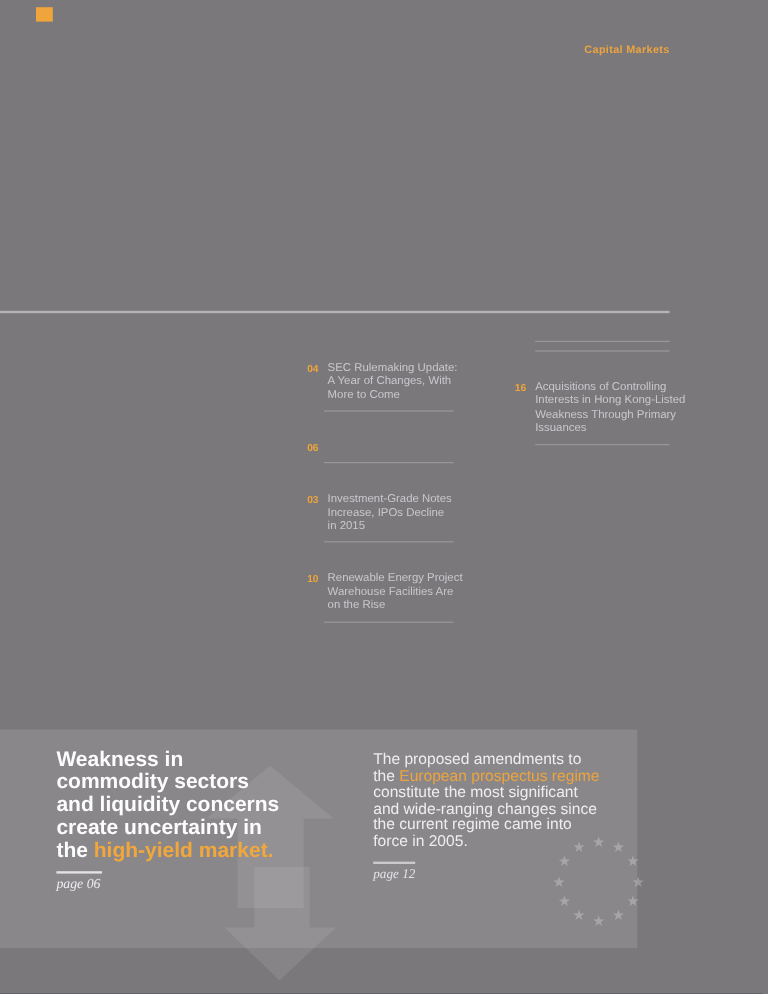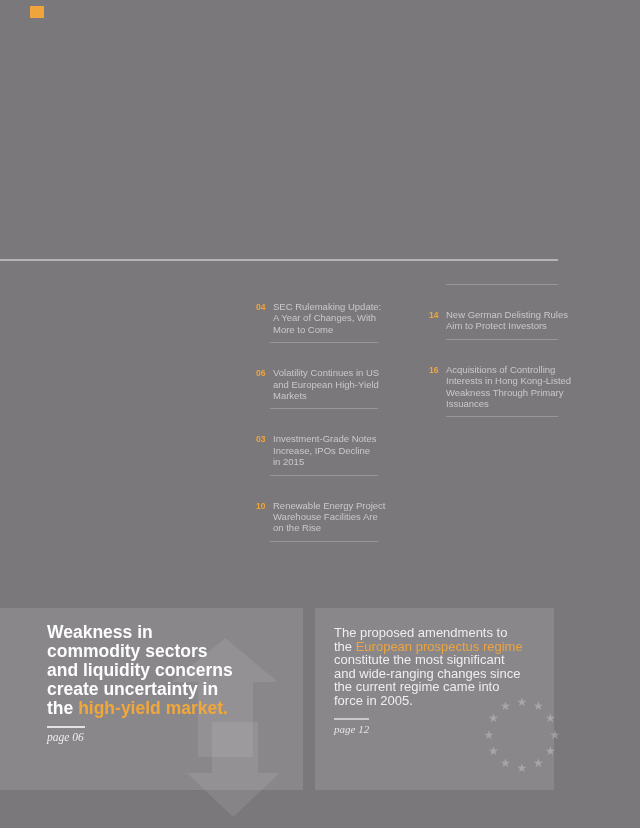--- a/index.html
+++ b/index.html
@@ -27,21 +27,21 @@
     font-family:Liberation Sans, sans-serif;font-size:9.5px;line-height:11.4px;
     color:#cac8cc;white-space:pre;
   }
   .toc-divider{height:1px;background:#9a979b;margin:7px 0 6px 0;}
   .toc-col.left .toc-divider{margin-left:14px;width:108px;}
   .toc-col.right .toc-divider{margin-left:17px;width:112px;}
 
   
   .panel{position:absolute;top:608px;height:182px;background:#8a878b;}
   .panel-left{left:0;width:303px;}
-  .panel-right{left:315px;width:239px;}
+  .panel-right{left:292px;width:239px;}
   .headline{
     position:absolute;left:47px;top:15px;z-index:2;
     font-size:17.5px;line-height:19px;font-weight:bold;color:#fdfdfe;white-space:pre;
   }
   .headline .accent{color:#f2a73b;}
   .feature-rule{position:absolute;height:2px;z-index:2;}
   .panel-left .feature-rule{left:47px;top:118px;width:38px;background:#e3e1e4;}
   .panel-right .feature-rule{left:19px;top:110px;width:35px;background:#cbc9cc;}
   .page-ref{
     position:absolute;z-index:2;font-family:"Liberation Serif",serif;
@@ -72,37 +72,35 @@
     position:absolute;font-size:12px;line-height:12px;color:rgba(255,255,255,0.25);
   }
 </style>
 </head>
 <body>
 
 <div class="page">
 
   <div class="corner-square"></div>
 
+  <div class="section-label">Capital Markets</div>
 
   <div class="top-rule"></div>
 
   <div class="toc-col left" id="toc-left">
     <div class="toc-entry">
       <span class="toc-num">04</span>
       <div class="toc-title">SEC Rulemaking Update:
 A Year of Changes, With
 More to Come</div>
     </div>
     <div class="toc-divider"></div>
 
     <div class="toc-entry">
       <span class="toc-num">06</span>
-      <div class="toc-title">Volatility Continues in US
-and European High-Yield
-Markets</div>
     </div>
     <div class="toc-divider"></div>
 
     <div class="toc-entry">
       <span class="toc-num">03</span>
       <div class="toc-title">Investment-Grade Notes
 Increase, IPOs Decline
 in 2015</div>
     </div>
     <div class="toc-divider"></div>
@@ -111,25 +109,20 @@
       <span class="toc-num">10</span>
       <div class="toc-title">Renewable Energy Project
 Warehouse Facilities Are
 on the Rise</div>
     </div>
     <div class="toc-divider"></div>
   </div>
   <div class="toc-col right" id="toc-right">
     <div class="toc-divider"></div>
 
-    <div class="toc-entry">
-      <span class="toc-num">14</span>
-      <div class="toc-title">New German Delisting Rules
-Aim to Protect Investors</div>
-    </div>
     <div class="toc-divider"></div>
 
     <div class="toc-entry">
       <span class="toc-num">16</span>
       <div class="toc-title">Acquisitions of Controlling
 Interests in Hong Kong-Listed
 Weakness Through Primary
 Issuances</div>
     </div>
     <div class="toc-divider"></div>

